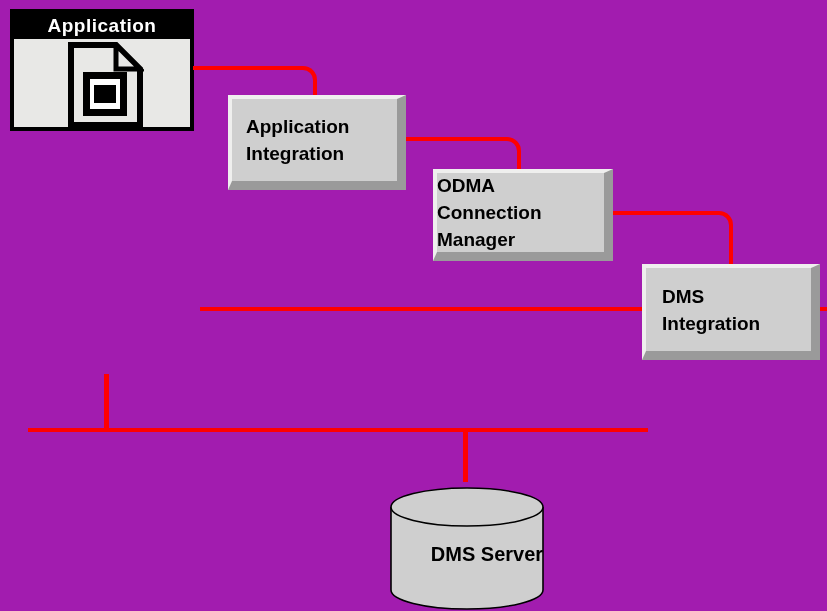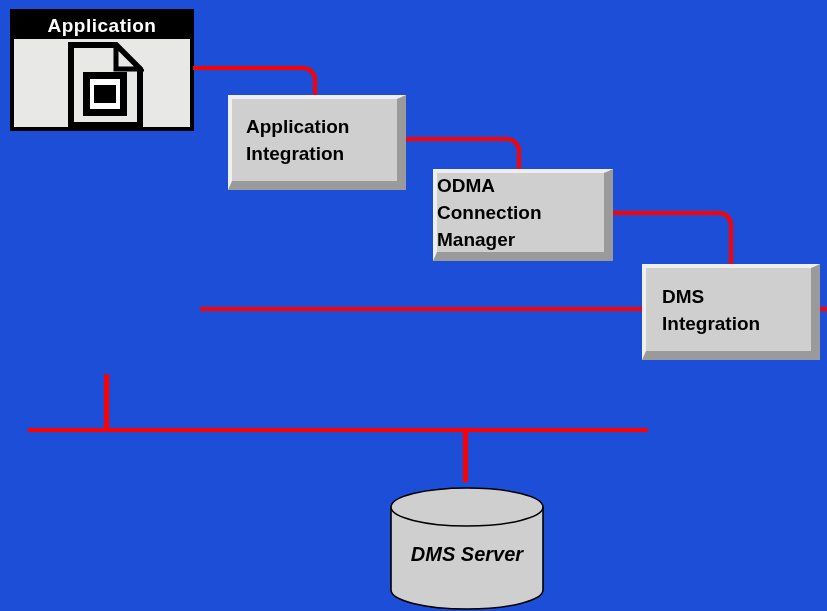--- a/index.html
+++ b/index.html
@@ -6,21 +6,21 @@
     --connector:#ff0000;
     --box-fill:#cfcfcf;
     --box-shadow:#9a9a9a;
     --box-highlight:#efefee;
     --panel-fill:#e8e8e6;
     --titlebar:#000000;
     --titlebar-text:#ffffff;
   }
   html,body{margin:0;padding:0;background:#fff;}
   #canvas{
-    position:relative;width:827px;height:611px;background:#1d4ed8;overflow:hidden;
+    position:relative;width:827px;height:611px;background:#a21caf;overflow:hidden;
     font-family:"Liberation Sans","DejaVu Sans",sans-serif;color:#000;
   }
   
   .panel{
     position:absolute;box-sizing:border-box;border:4px solid #000;
     background:var(--panel-fill);
   }
   .titlebar{
     background:var(--titlebar);color:var(--titlebar-text);
     font-weight:bold;font-size:19px;text-align:center;
@@ -100,17 +100,17 @@
   <div class="vline" style="left:104px;top:374px;height:57px;"></div>
 
   <div class="hline" style="left:28px;top:428px;width:620px;"></div>
 
   <div class="vline" style="left:463px;top:432px;height:50px;"></div>
 
   <svg width="158" height="126" viewBox="0 0 158 126" style="position:absolute;left:388px;top:486px;">
     <path d="M3,21 L3,104 A76,19 0 0 0 155,104 L155,21" fill="var(--box-fill)" stroke="#000" stroke-width="1.6"></path>
     <ellipse cx="79" cy="21" rx="76" ry="19" fill="var(--box-fill)" stroke="#000" stroke-width="1.6"></ellipse>
   </svg>
-  <div class="server-label" style="left:388px;top:543px;width:158px;font-style:italic;">
+  <div class="server-label" style="left:408px;top:543px;width:158px;">
     <span>DMS Server</span>
   </div>
 
 </div>
 
 </body></html>

